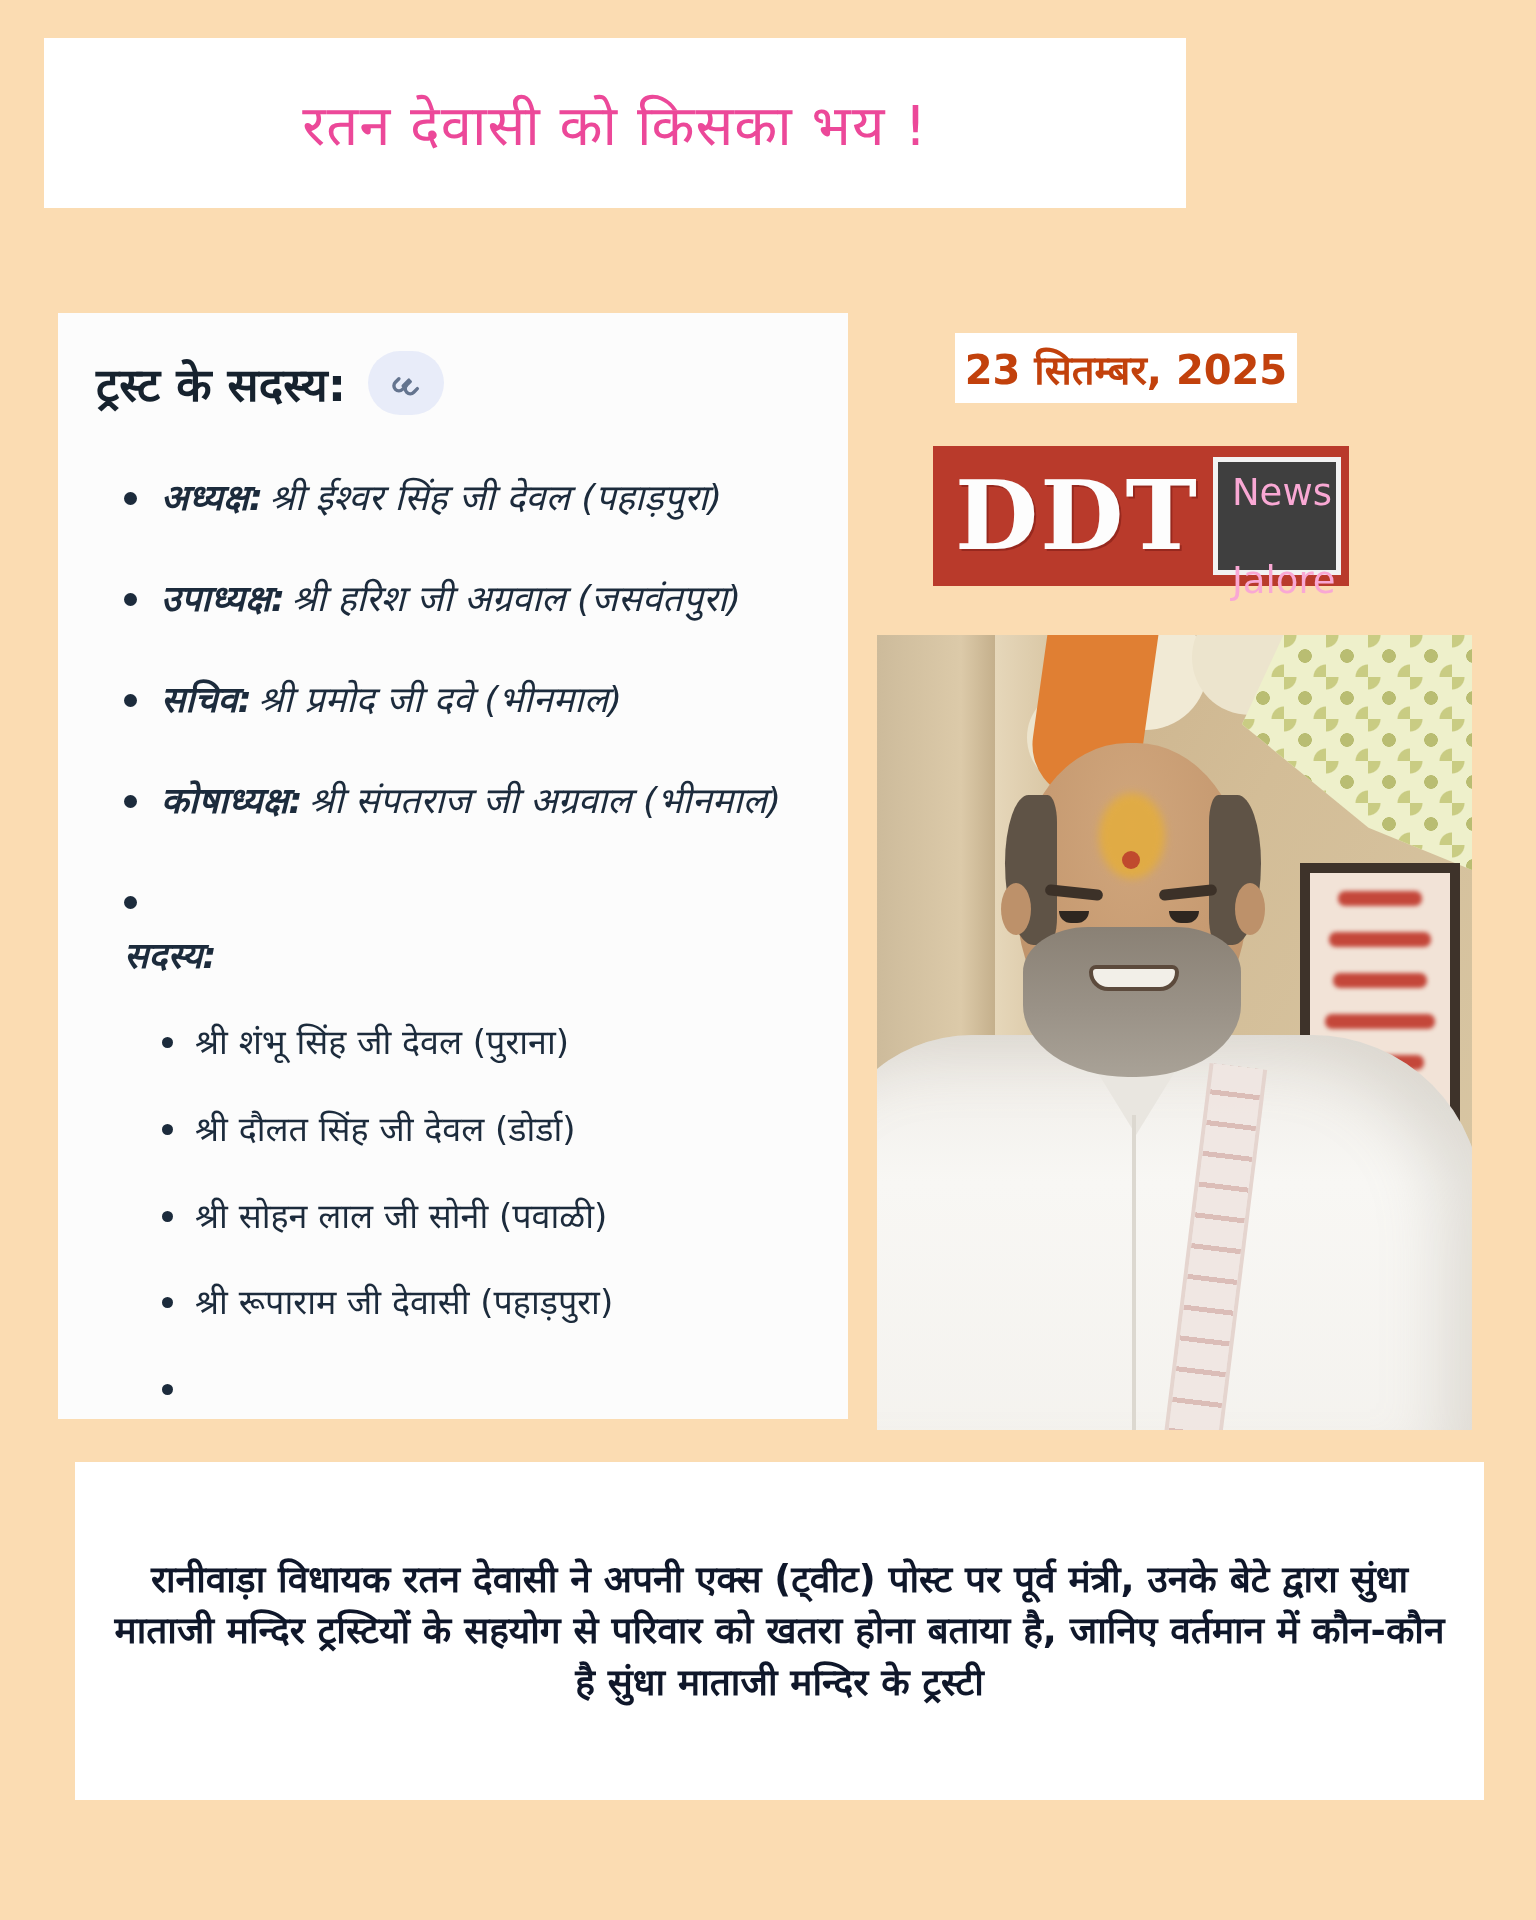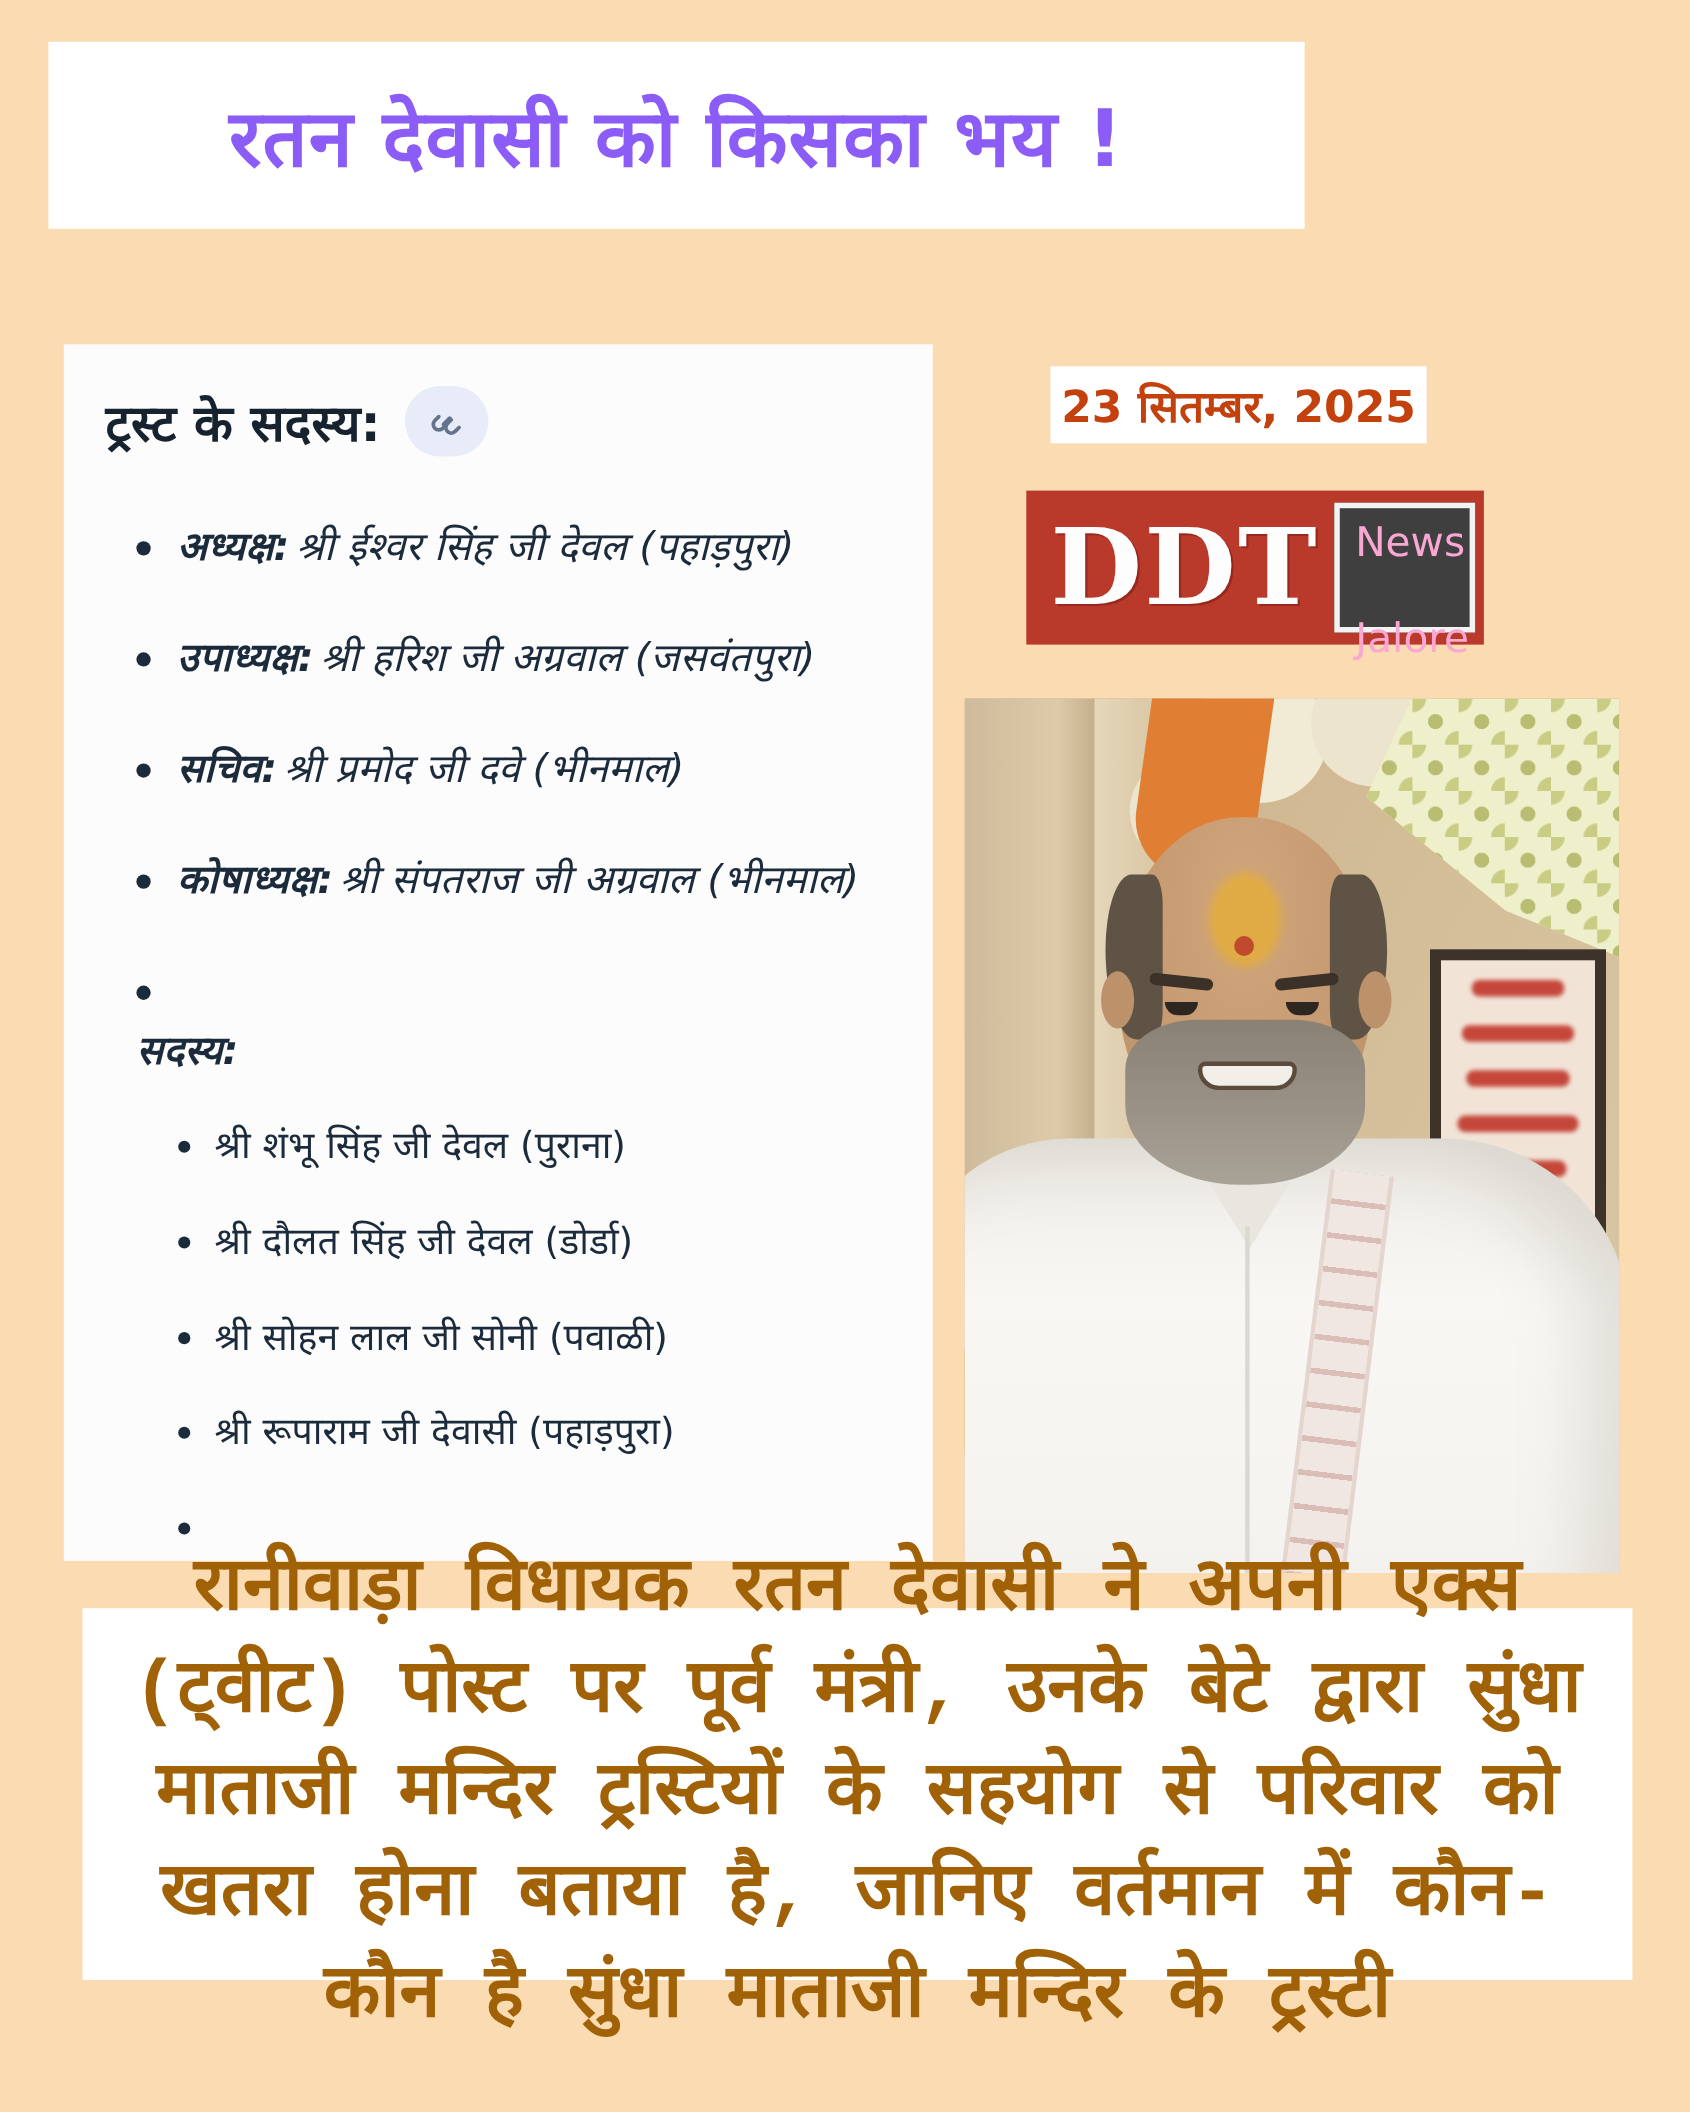--- a/index.html
+++ b/index.html
@@ -10,21 +10,21 @@
     background:#FBDCB2;
     overflow:hidden;
   }
 
   
   .header-banner {
     position:absolute; left:44px; top:38px; width:1142px; height:170px;
     background:#FFFFFF; display:flex; align-items:center; justify-content:center;
   }
   .header-banner h1 {
-    font-size:72px; font-weight:700; color:#8b5cf6; letter-spacing:1px;
+    font-size:56px; font-weight:400; color:#ec4899; letter-spacing:1px;
     white-space:nowrap;
   }
 
   
   .trust-panel {
     position:absolute; left:58px; top:313px; width:790px; height:1106px;
     background:#FCFCFC; color:#1C2B3C; padding:38px 30px 30px 38px;
   }
   .panel-heading-row { display:flex; align-items:center; gap:22px; margin-bottom:60px; }
   .panel-heading { font-size:46px; font-weight:800; color:#16222E; }
@@ -182,21 +182,21 @@
     background:#f2efe8; border-radius:8px 8px 22px 22px; border:4px solid #5c4a3c;
   }
 
   
   .footer-box {
     position:absolute; left:75px; top:1462px; width:1409px; height:338px;
     background:#FFFFFF; display:flex; align-items:center; justify-content:center;
     padding:10px 36px;
   }
   .footer-box p {
-    font-size:67px; font-weight:800; color:#a16207; text-align:center; line-height:1.38;font-family:Liberation Mono, monospace;
+    font-size:37px; font-weight:800; color:#0f172a; text-align:center; line-height:1.38;
   }
 </style>
 </head>
 <body>
 
 <div class="header-banner">
   <h1>रतन देवासी को किसका भय !</h1>
 </div>
 
 <div class="trust-panel">

